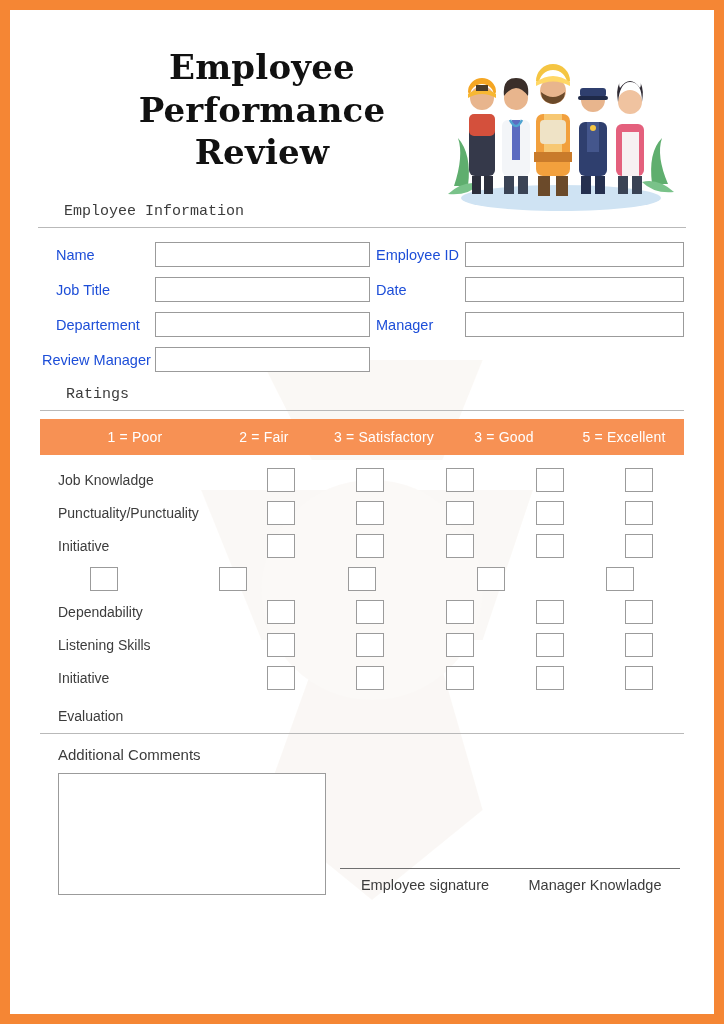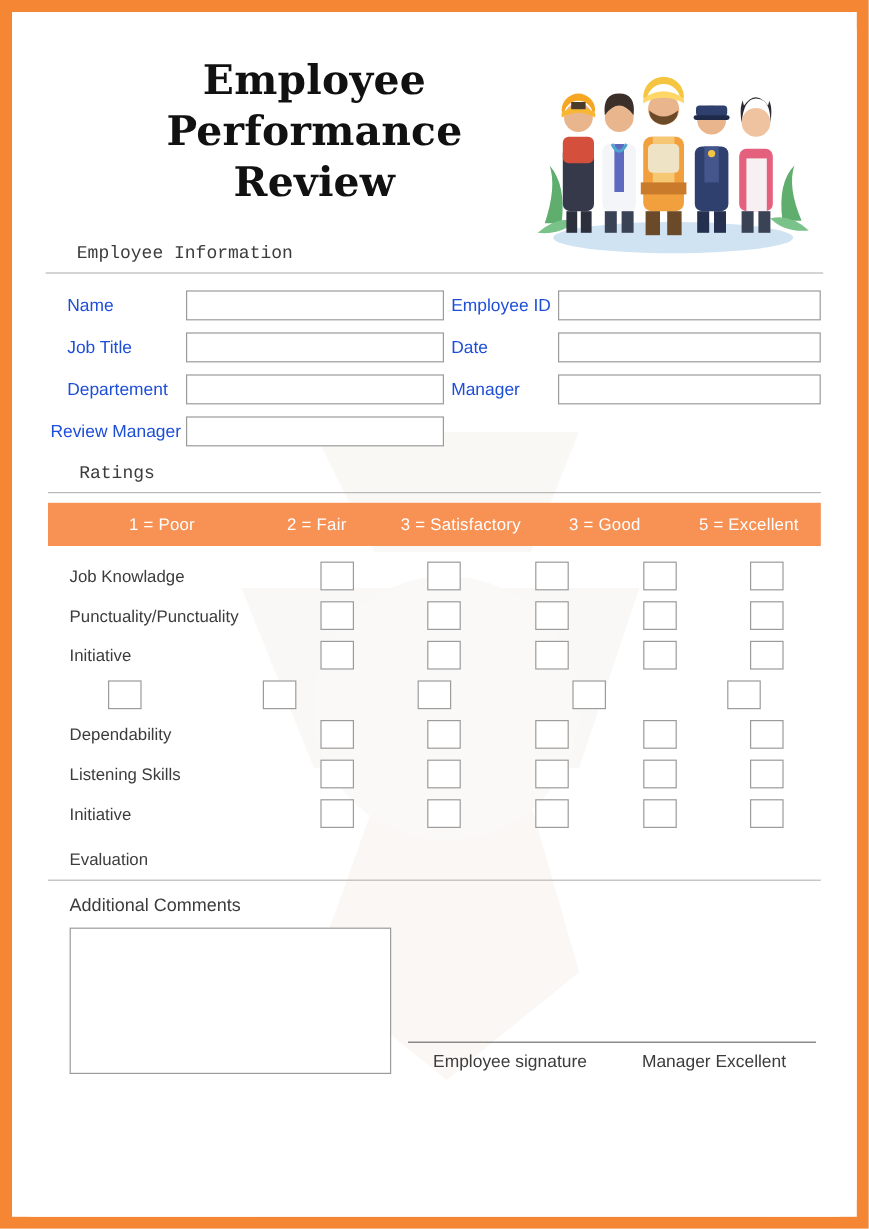--- a/index.html
+++ b/index.html
@@ -490,20 +490,20 @@
       <div class="comments-title">Additional Comments</div>
       <div class="comments-body">
         <textarea class="comment-box" placeholder="" style=""></textarea>
         <div class="sig-group">
           <div class="sig">
             <div class="sig-line"></div>
             <div class="sig-label">Employee signature</div>
           </div>
           <div class="sig">
             <div class="sig-line"></div>
-            <div class="sig-label">Manager Excellent</div>
+            <div class="sig-label">Manager Knowladge</div>
           </div>
         </div>
       </div>
     </div>
 
   </div>
 </div>
 
 </body></html>

